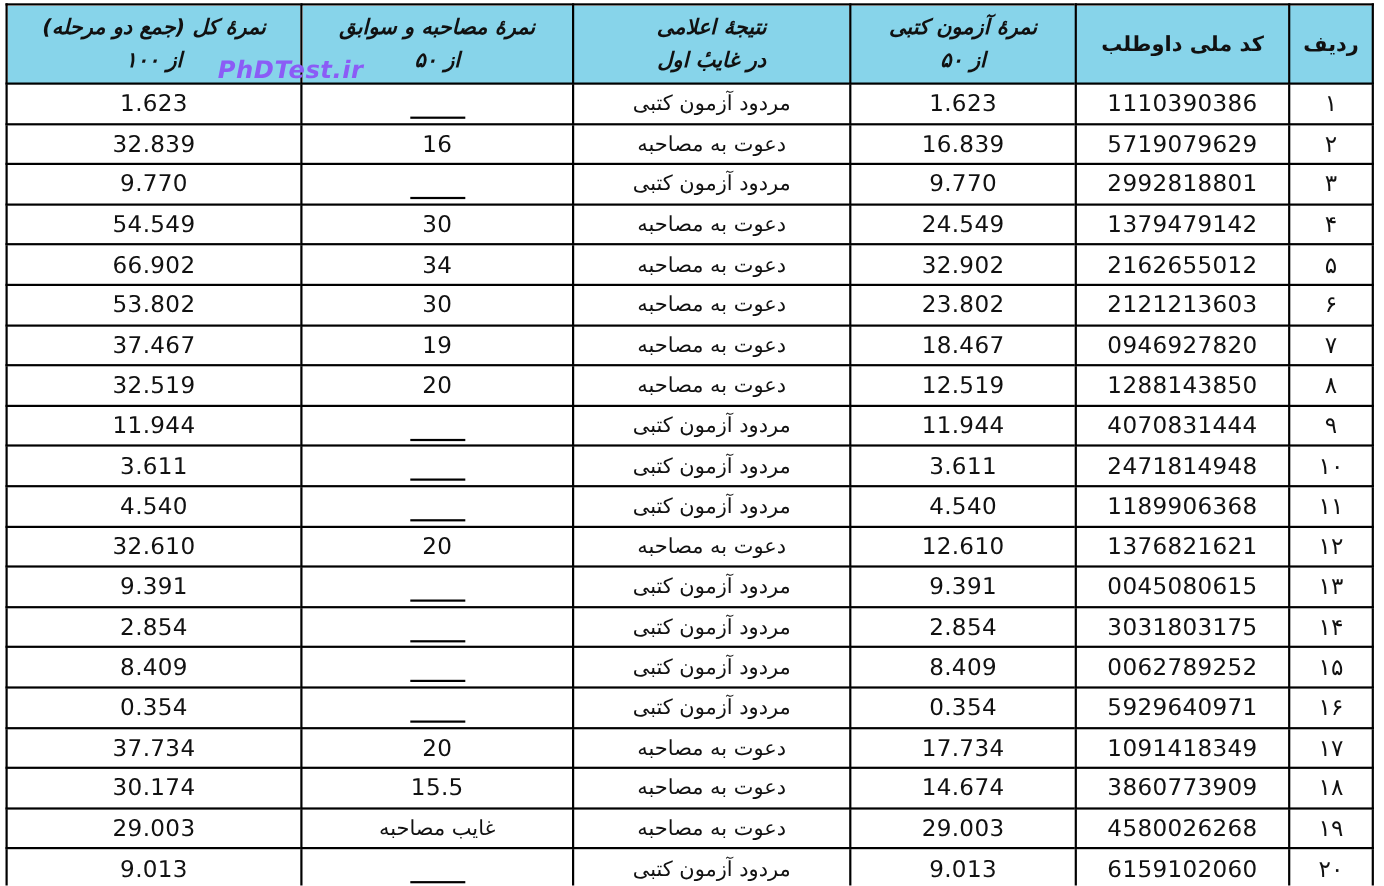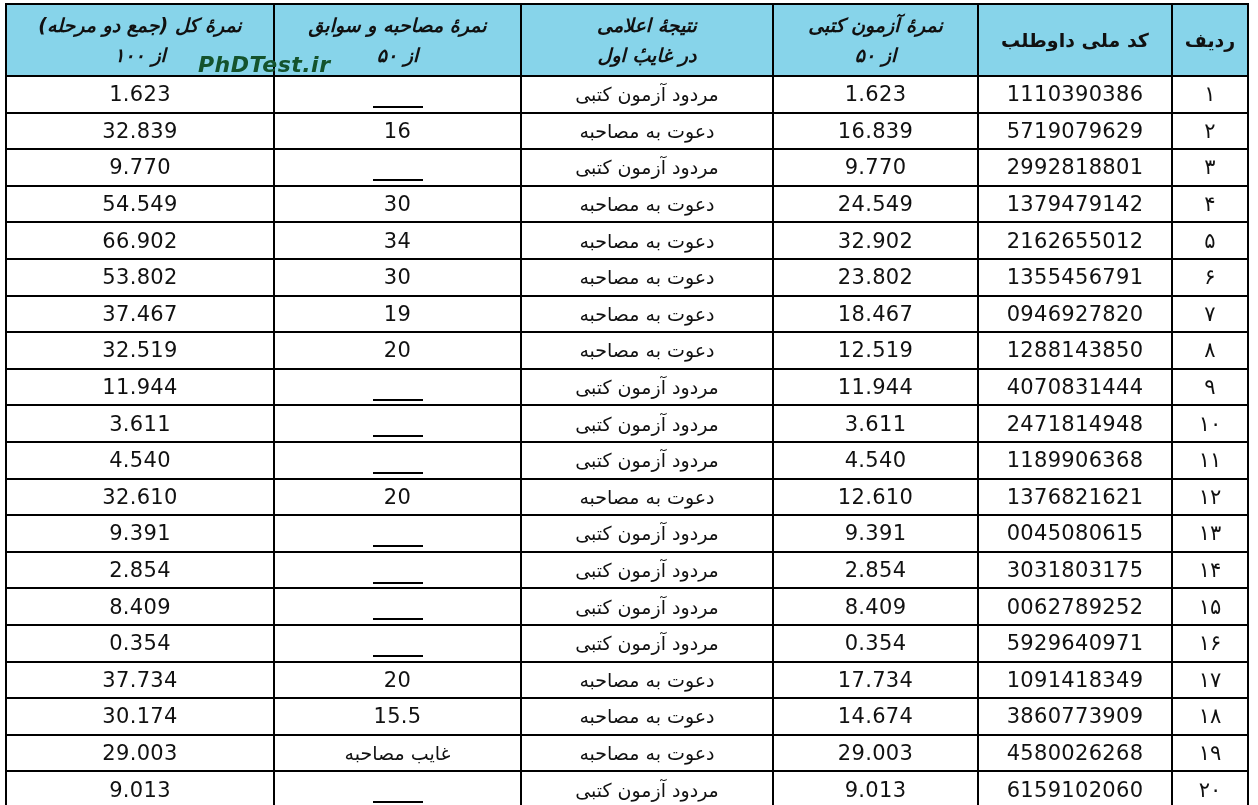--- a/index.html
+++ b/index.html
@@ -35,21 +35,21 @@
     .c-id { width: 192px; }
     .c-written { width: 203px; }
     .c-result { width: 250px; }
     .c-interview { width: 245px; }
     .c-total { width: 266px; }
     .hdr-line { display: block; font-style: italic; }
     .watermark {
       position: absolute; left: 198px; top: 52px;
       font-family: "DejaVu Sans", sans-serif;
       font-weight: bold; font-style: italic;
-      font-size: 22px; color: #14532d;
+      font-size: 22px; color: #8b5cf6;
       letter-spacing: 0.5px;
       pointer-events: none;
     }
   </style>
 </head>
 <body>
 
 <table class="tbl">
   <thead>
     <tr>
@@ -113,21 +113,21 @@
       <tr>
         <td class="num"><span>۵</span></td>
         <td class="num"><span>2162655012</span></td>
         <td class="num"><span>32.902</span></td>
         <td class="txt"><span>دعوت به مصاحبه</span></td>
         <td class="num"><span>34</span></td>
         <td class="num"><span>66.902</span></td>
       </tr>
       <tr>
         <td class="num"><span>۶</span></td>
-        <td class="num"><span>1355456791</span></td>
+        <td class="num"><span>2121213603</span></td>
         <td class="num"><span>23.802</span></td>
         <td class="txt"><span>دعوت به مصاحبه</span></td>
         <td class="num"><span>30</span></td>
         <td class="num"><span>53.802</span></td>
       </tr>
       <tr>
         <td class="num"><span>۷</span></td>
         <td class="num"><span>0946927820</span></td>
         <td class="num"><span>18.467</span></td>
         <td class="txt"><span>دعوت به مصاحبه</span></td>

